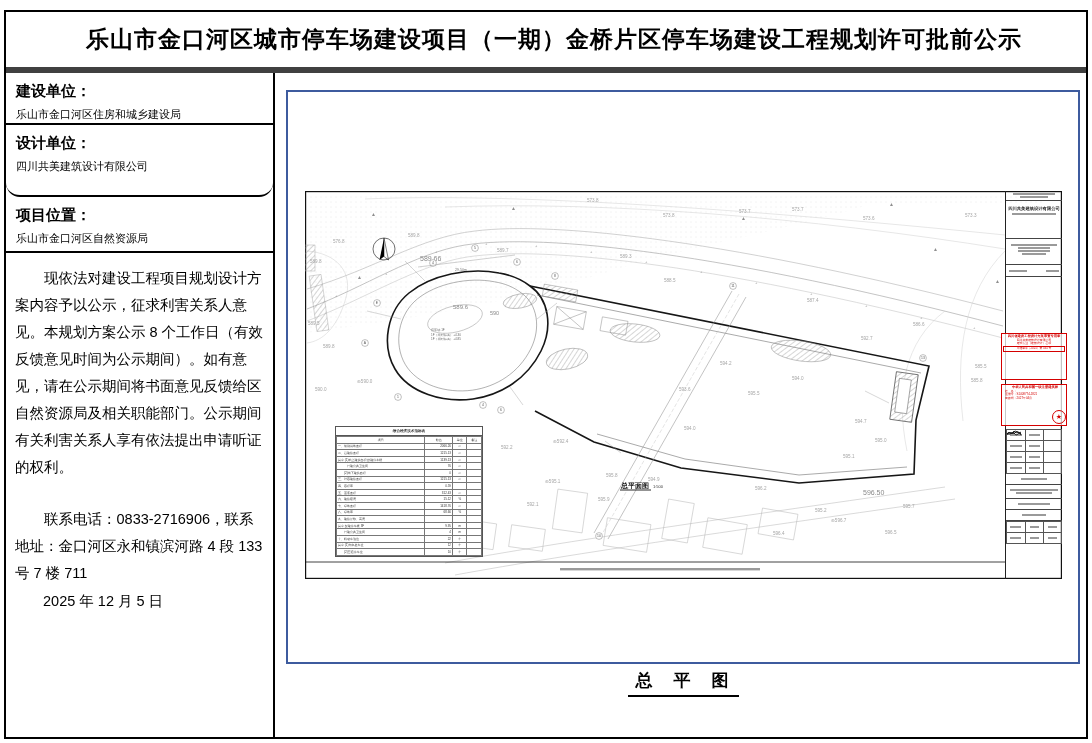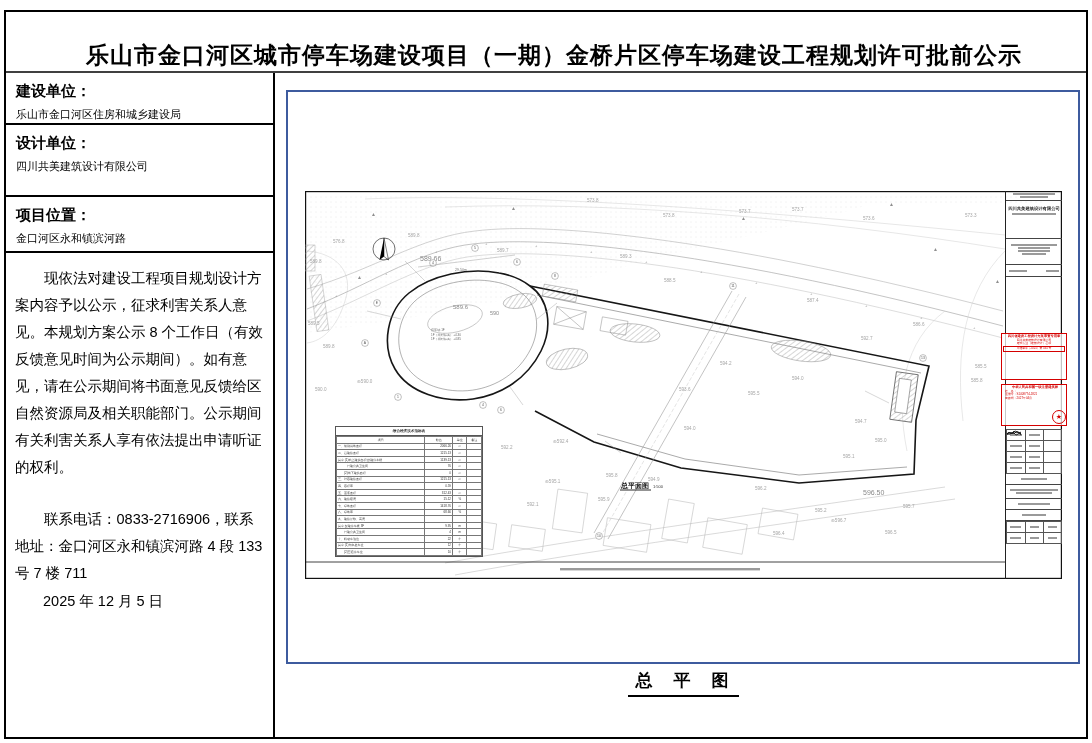--- a/index.html
+++ b/index.html
@@ -1,29 +1,29 @@
 <!DOCTYPE html>
 <html><head>
 <meta charset="utf-8">
 <style>
   * { box-sizing: border-box; margin: 0; padding: 0; }
   html,body { width:1092px; height:743px; background:#fff; font-family:"Liberation Sans",sans-serif; color:#000; }
   #page { position:absolute; left:4px; top:10px; width:1084px; height:729px; border:2px solid #000; background:#fff; }
 
   
-  .title-row { position:absolute; left:0; top:0; width:100%; height:61px; border-bottom:2px solid #404040;
-               display:flex; align-items:flex-end; justify-content:center;padding-left:16px; }
+  .title-row { position:absolute; left:0; top:0; width:100%; height:61px; border-bottom:6px solid #404040;
+               display:flex; align-items:center; justify-content:center;padding-left:16px; }
   .title-row h1 { font-size:23px; font-weight:bold; letter-spacing:1px; font-family:"Liberation Sans",sans-serif; }
 
   
   .sidebar { position:absolute; left:0; top:61px; bottom:0; width:269px; border-right:2px solid #000; }
   .side-sec { padding:7px 10px 4px 10px; border-bottom:2px solid #000; }
   .side-sec .lab { font-weight:bold; font-size:15px; line-height:22px; }
   .side-sec .val { font-size:11px; line-height:24px; }
-  .sec1 { height:52px; } .sec2 { height:72px; } .sec3 { height:56px; }
+  .sec1 { height:52px; } .sec2 { height:72px;border-radius:14px; } .sec3 { height:56px; }
   .notice { padding:12px 9px 0 9px; font-size:14.5px; line-height:27px; }
   .notice p { text-indent:2em; margin-bottom:1px; }
   .notice p.gap { margin-top:25px; }
   .sig { margin-top:12px; text-align:center; padding-left:58px; font-size:14.5px; line-height:27px; }
   .date { padding-left:28px; font-size:14.5px; line-height:27px; }
 
   
   .img-frame { position:absolute; left:280px; top:78px; width:794px; height:574px; border:2px solid #3d5b9e; background:#fff; }
   .sheet { position:absolute; left:17px; top:99px; width:757px; height:388px; }
   .sheet svg { position:absolute; left:0; top:0; }
@@ -69,21 +69,21 @@
     <div class="side-sec sec1">
       <div class="lab">建设单位：</div>
       <div class="val">乐山市金口河区住房和城乡建设局</div>
     </div>
     <div class="side-sec sec2">
       <div class="lab">设计单位：</div>
       <div class="val">四川共美建筑设计有限公司</div>
     </div>
     <div class="side-sec sec3">
       <div class="lab">项目位置：</div>
-      <div class="val">金口河区永和镇滨河路</div>
+      <div class="val">乐山市金口河区自然资源局</div>
     </div>
     <div class="notice">
       <p>现依法对建设工程项目规划设计方案内容予以公示，征求利害关系人意见。本规划方案公示 8 个工作日（有效反馈意见时间为公示期间）。如有意见，请在公示期间将书面意见反馈给区自然资源局及相关职能部门。公示期间有关利害关系人享有依法提出申请听证的权利。</p>
       <p class="gap">联系电话：0833-2716906，联系地址：金口河区永和镇滨河路 4 段 133 号 7 楼 711</p>
       <div class="date">2025 年  12 月 5 日</div>
     </div>
   </div>
 
   <div class="img-frame">
     <div class="sheet">

